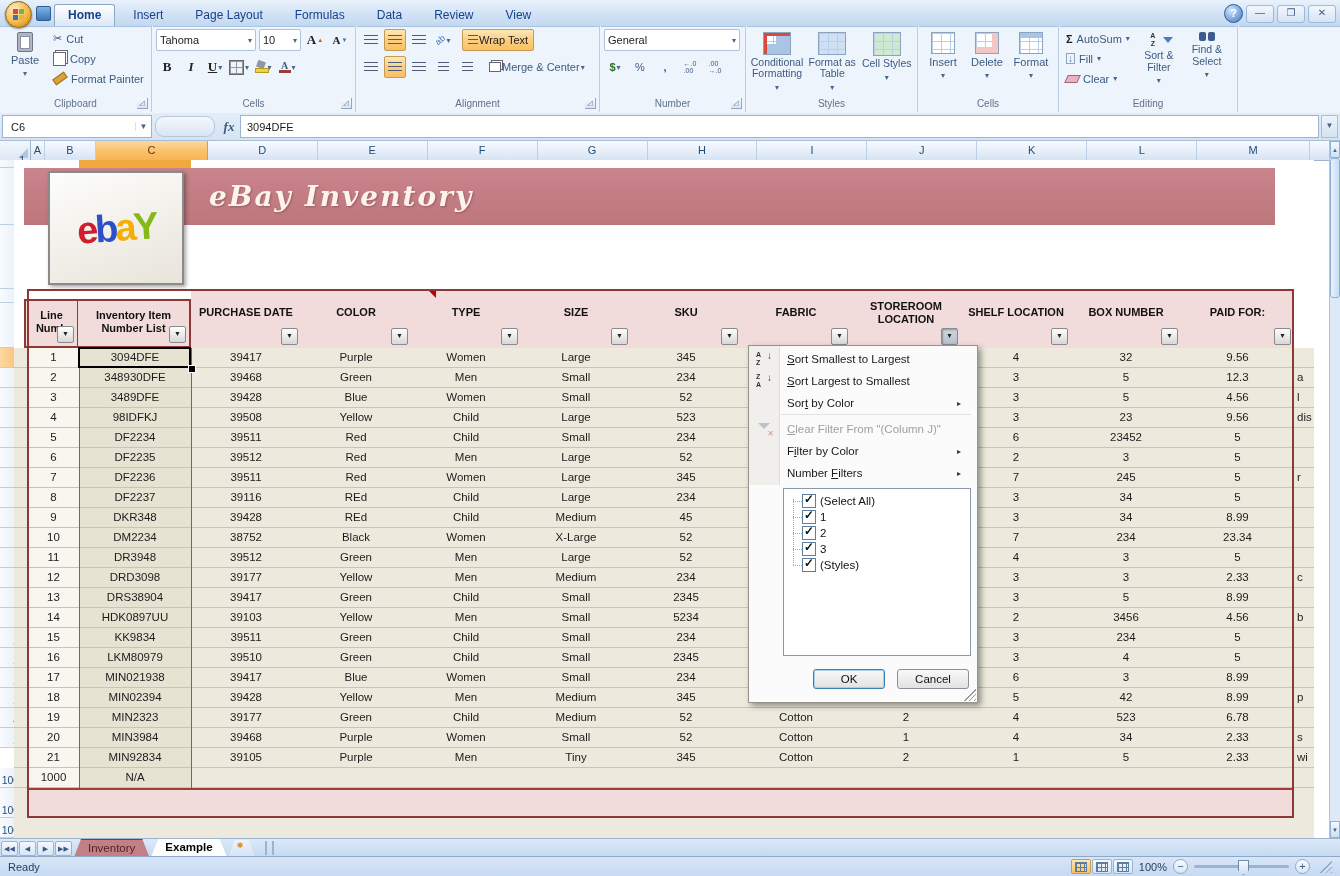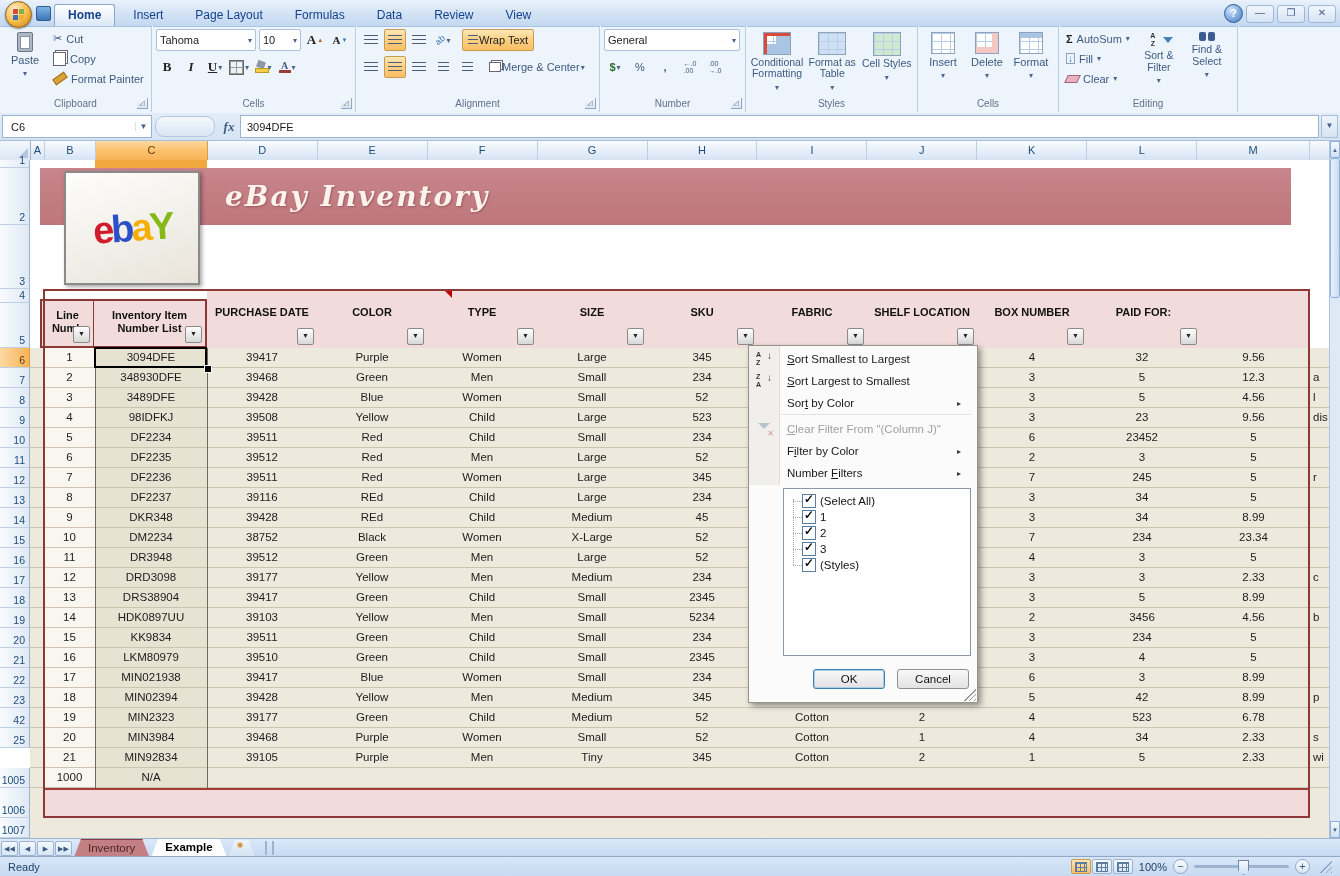--- a/index.html
+++ b/index.html
@@ -50,21 +50,21 @@
   
   #grid{position:absolute;left:0;top:141px;width:1330px;height:697px;background:#fff;}
   #colstrip{position:absolute;left:0;top:0;height:19px;width:1330px;display:flex;background:linear-gradient(#f8fbfe,#e4edf8 60%,#d6e3f3);border-bottom:1px solid #9db4d0;}
   #corner{width:30px;height:19px;border-right:1px solid #9db4d0;position:relative;background:linear-gradient(#f2f7fc,#dde8f4);}
   #corner:after{content:"";position:absolute;right:2px;bottom:2px;border-left:10px solid transparent;border-bottom:10px solid #b5c6dc;}
   .colhdr{height:19px;border-right:1px solid #bccfe3;box-sizing:border-box;text-align:center;line-height:18px;color:#1d4d7a;font-size:11px;}
   .colhdr.sel{background:linear-gradient(#fcd8a2,#fbc26d 50%,#f9b357);border-right:1px solid #d99f3e;color:#5a3a10;}
   #rownums{position:absolute;left:0;top:19px;width:30px;}
   .rownum{width:30px;box-sizing:border-box;border-bottom:1px solid #bccfe3;border-right:1px solid #9db4d0;background:linear-gradient(90deg,#f8fbfe,#dfe9f5);color:#1d4d7a;display:flex;align-items:flex-end;justify-content:flex-end;padding:0 4px 1px 0;font-size:10.5px;}
   .rownum.sel{background:linear-gradient(90deg,#fcd8a2,#f9b357);color:#5a3a10;border-right:1px solid #d99f3e;}
-  #cells{position:absolute;left:30px;top:19px;width:1300px;height:678px;background:#fff;overflow:hidden;}
+  #cells{position:absolute;left:14px;top:19px;width:1300px;height:678px;background:#fff;overflow:hidden;}
   #beige{position:absolute;left:0;top:188px;width:1300px;height:490px;background:#edeadd;}
   .stripe{position:absolute;left:0;width:1300px;height:20px;display:flex;border-bottom:1px solid #cdc4b0;box-sizing:border-box;}
   .stripe .sp{width:14px;}
   .dcell{box-sizing:border-box;text-align:center;line-height:19px;font-size:11.5px;color:#1c1c1c;overflow:hidden;white-space:nowrap;}
   .cB{background:#f8f6ee;}
   .cC{background:#e7e3d3;}
   .cN{text-align:left;padding-left:3px;}
   
   #banner{position:absolute;left:10px;top:8px;width:1251px;height:57px;background:linear-gradient(#c8858b,#bd767c);display:flex;align-items:center;}
   #bannertitle{margin-left:185px;font-family:"DejaVu Serif",serif;font-style:italic;font-weight:bold;font-size:28px;color:#fbf3ec;letter-spacing:2px;text-shadow:1px 1px 2px rgba(90,30,30,.35);}
@@ -508,20 +508,25 @@
           </div>
           <div class="hcell" style="width: 110px;">
             <span>SKU</span>
             <div class="fbtn">▼</div>
           </div>
           <div class="hcell" style="width: 110px;">
             <span>FABRIC</span>
             <div class="fbtn">▼</div>
           </div>
           <div class="hcell" style="width: 110px;">
+            <span>STOREROOM</span>
+            <span>LOCATION</span>
+            <div class="fbtn pressed">▼</div>
+          </div>
+          <div class="hcell" style="width: 110px;">
             <span>SHELF LOCATION</span>
             <div class="fbtn">▼</div>
           </div>
           <div class="hcell" style="width: 110px;">
             <span>BOX NUMBER</span>
             <div class="fbtn">▼</div>
           </div>
           <div class="hcell" style="width: 113px;">
             <span>PAID FOR:</span>
             <div class="fbtn">▼</div>

